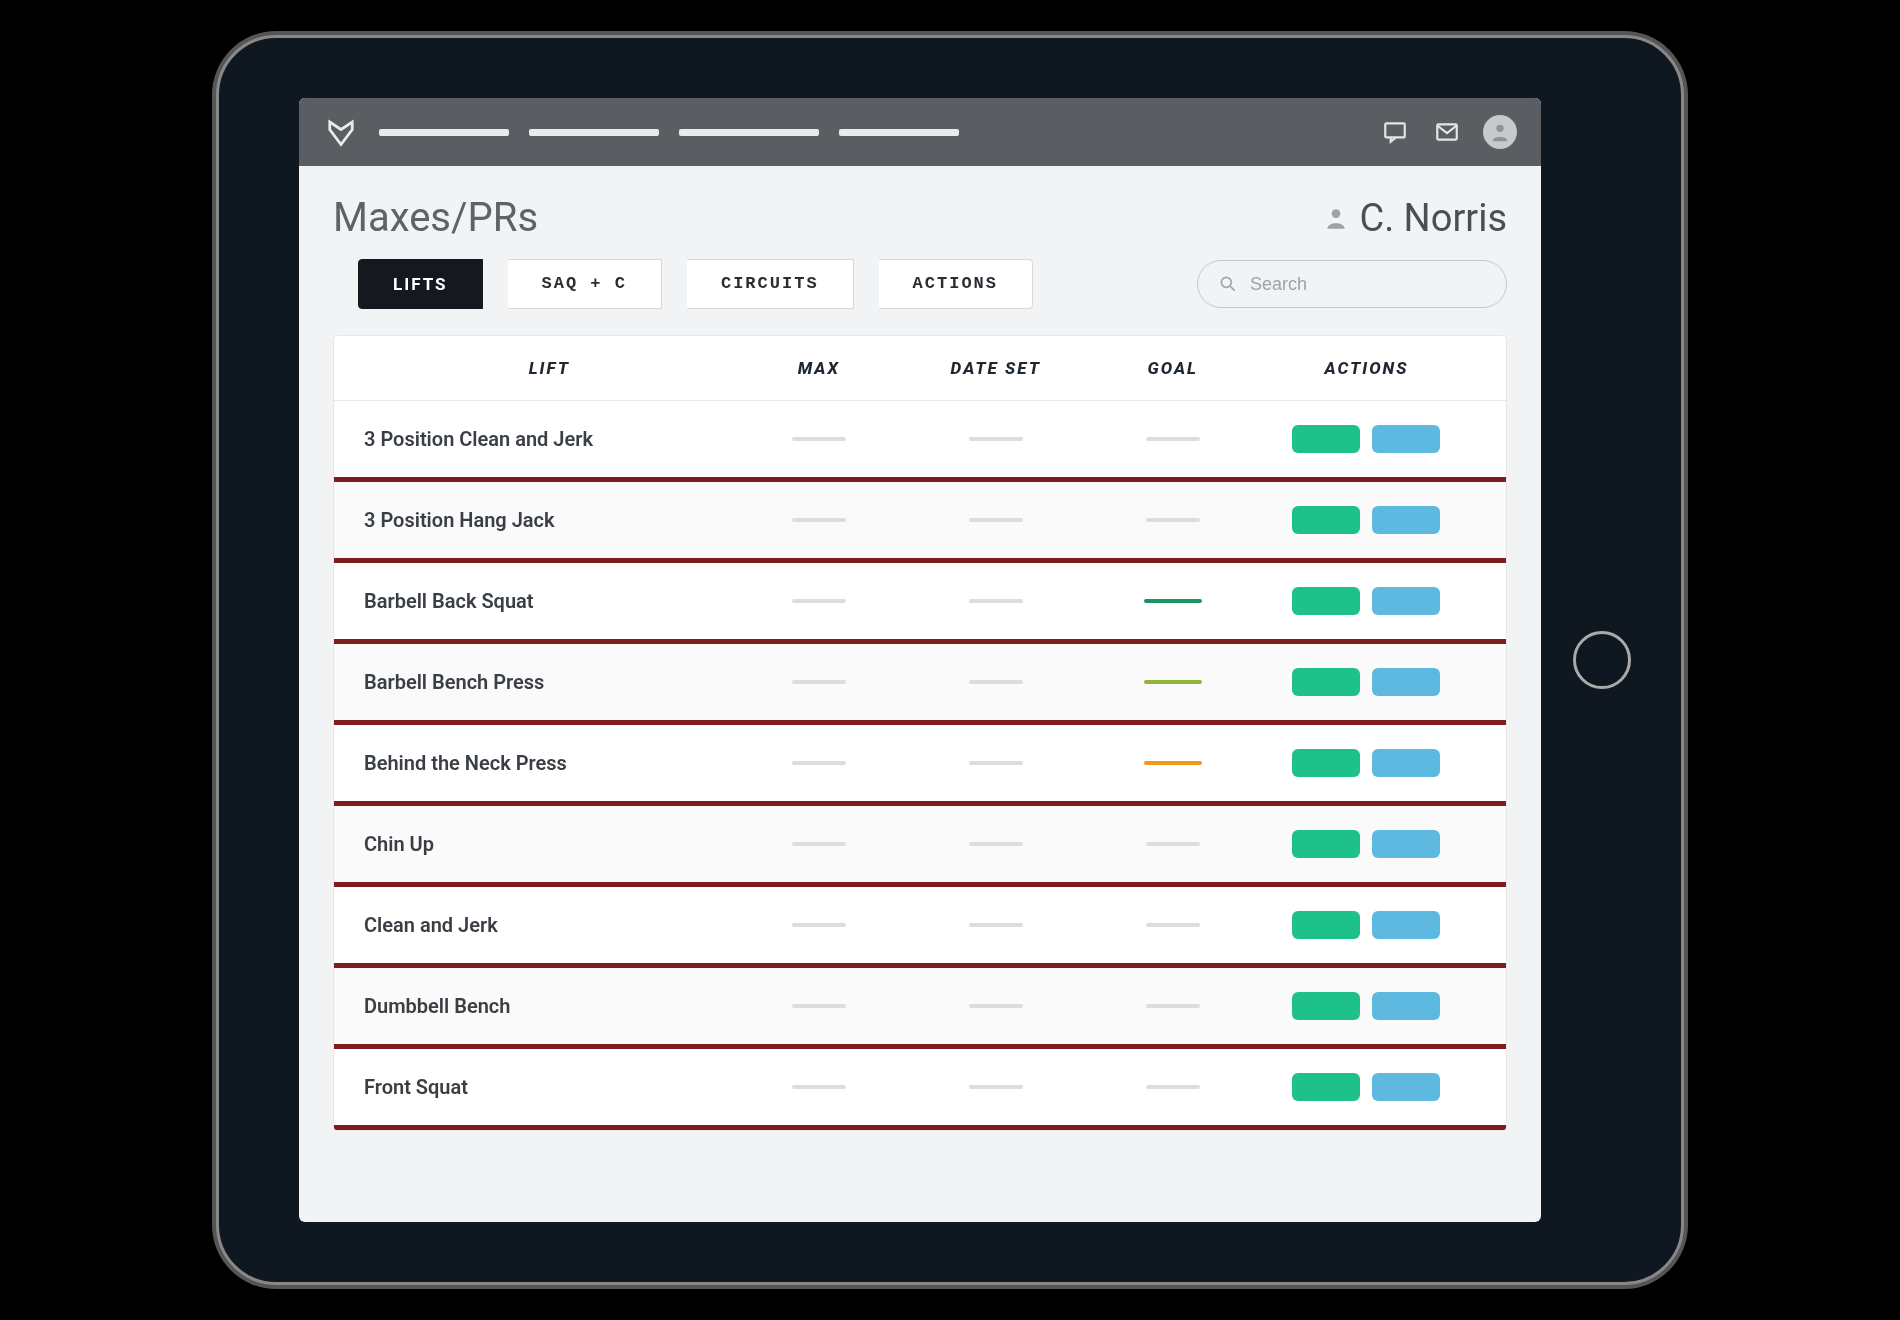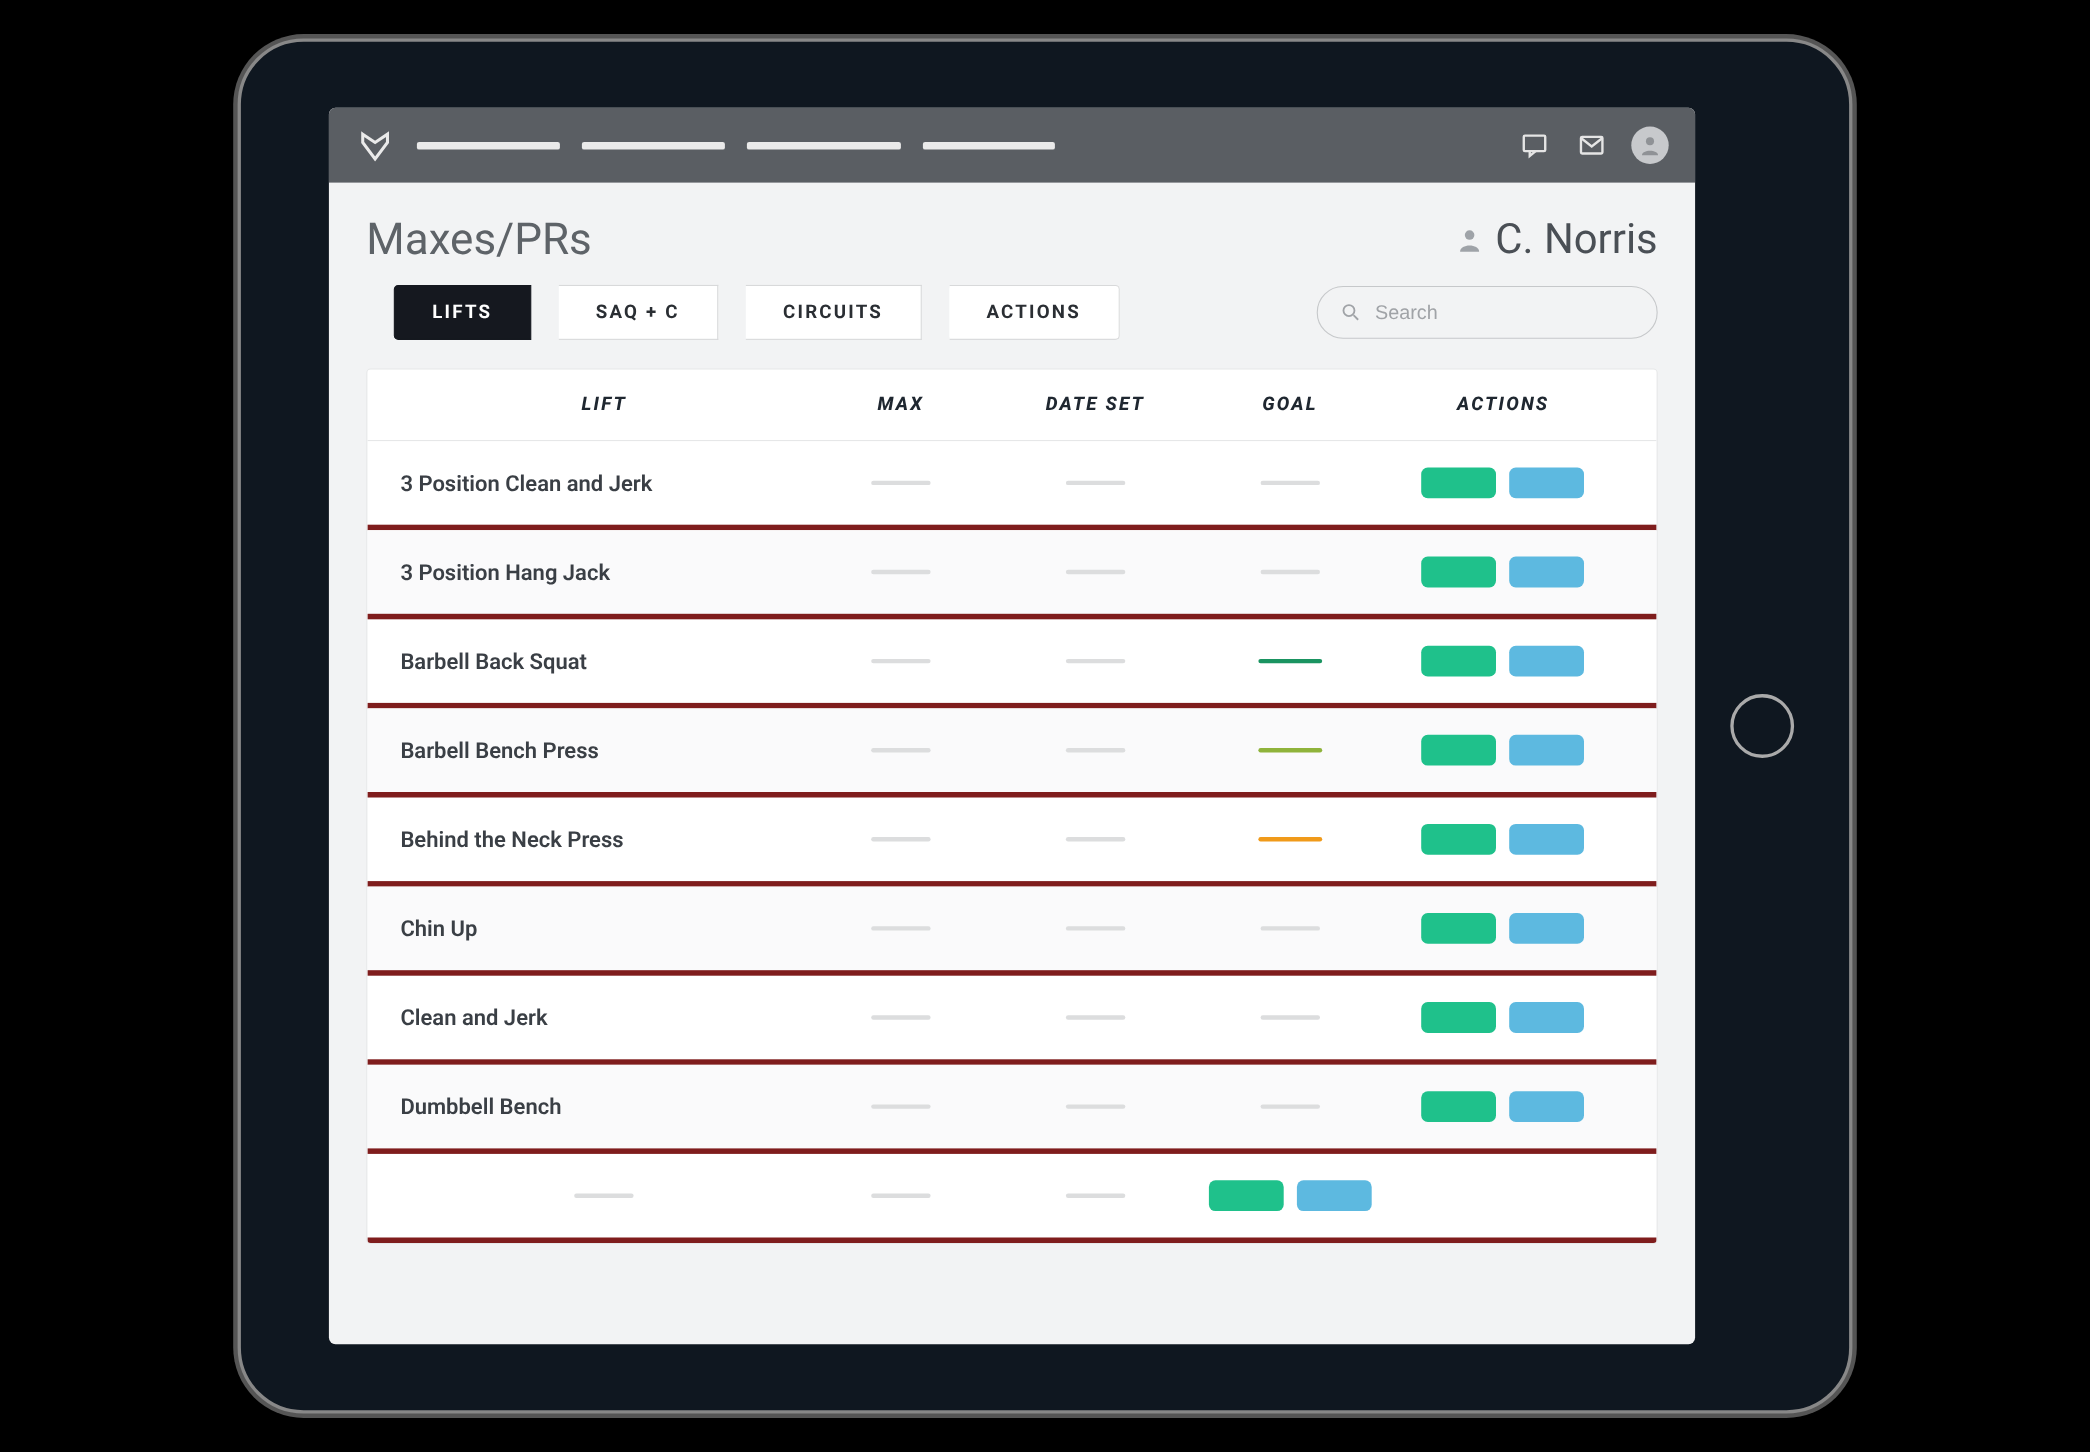--- a/index.html
+++ b/index.html
@@ -124,21 +124,21 @@
       font-weight: 700;
       letter-spacing: 2px;
       color: #2a2e33;
       background: #fff;
       cursor: pointer;
       white-space: nowrap;
       margin-left: 25px;
     }
     .tab:first-child { border-radius: 4px 0 0 4px; }
     .tab:last-child { border-radius: 0 4px 4px 0; }
-    .tab + .tab { border-left: none; }
+    .tab + .tab { border-left: none; font-family: Liberation Mono, monospace; }
     .tab.active { background: #15181f; color: #fff; border-color: #15181f; }
     .search-wrap {
       border: 1.5px solid #c6c8ca;
       border-radius: 26px;
       height: 48px;
       width: 310px;
       display: flex;
       align-items: center;
       padding: 0 20px;
       gap: 12px;
@@ -415,20 +415,21 @@
               </div>
               <div class="cell-center">
                 <div class="empty-dash"></div>
               </div>
               <div class="actions">
                 <button class="btn-action btn-green"></button>
                 <button class="btn-action btn-blue"></button>
               </div>
             </div>
             <div class="trow">
+              <div class="lift-name">Front Squat</div>
               <div class="cell-center">
                 <div class="empty-dash"></div>
               </div>
               <div class="cell-center">
                 <div class="empty-dash"></div>
               </div>
               <div class="cell-center">
                 <div class="empty-dash"></div>
               </div>
               <div class="actions">

